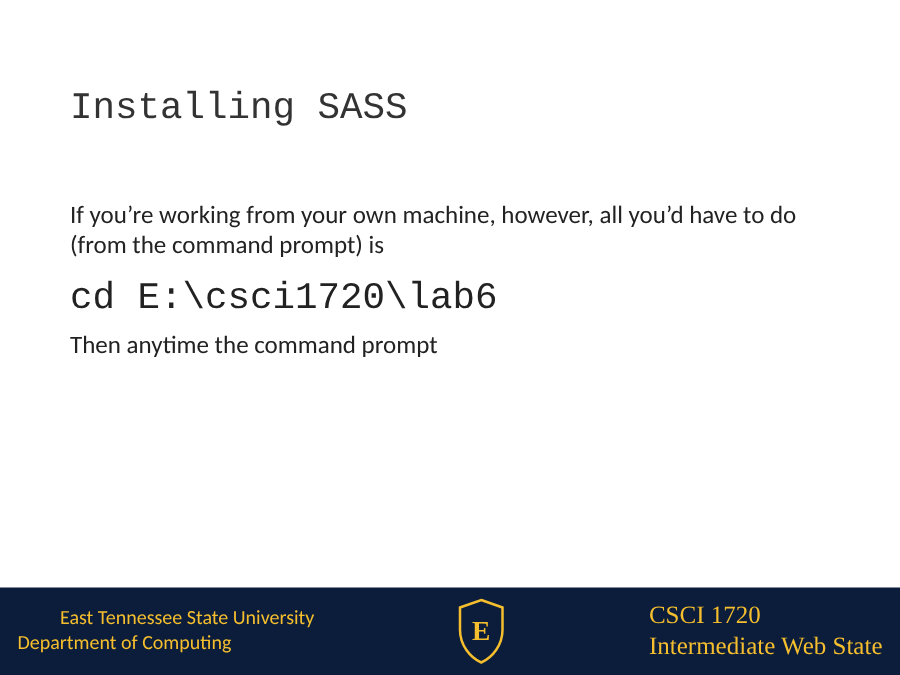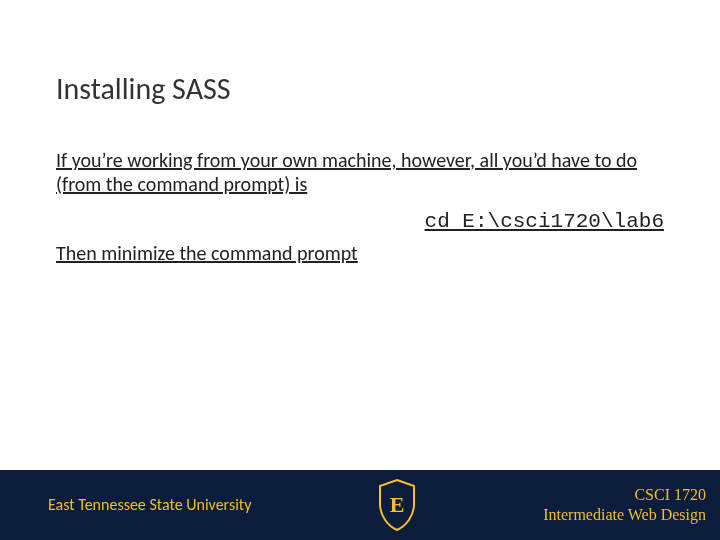--- a/index.html
+++ b/index.html
@@ -1,53 +1,54 @@
 <!DOCTYPE html>
 <html><head>
 <meta charset="utf-8">
 <style>
   * { margin: 0; padding: 0; box-sizing: border-box; }
   html, body { width: 720px; height: 540px; font-family: Calibri, "Segoe UI", Arial, sans-serif; background: #fff; color: #222; }
   .slide { width: 720px; height: 540px; position: relative; }
-  .title { font-size: 30px; font-weight: 400; color: #333; position: absolute; top: 70px; left: 56px; }
-  .body { position: absolute; top: 148px; left: 56px; right: 56px; text-decoration: underline; }
+  .title { font-size: 30px; font-weight: 400; color: #333; position: absolute; top: 70px; left: 56px; font-family: Liberation Mono, monospace; }
+  .body { position: absolute; top: 160px; left: 56px; right: 56px; }
   .p { font-size: 20px; line-height: 1.2; margin-bottom: 14px; }
-  .code { font-family: "Courier New", Courier, monospace; font-size: 21px; text-align: right; margin: 8px 0; }
+  .code { font-family: "Courier New", Courier, monospace; font-size: 30px; text-align: left; margin: 8px 0; }
   .footer { position: absolute; left: 0; right: 0; bottom: 0; height: 70px; background: #0b1d3a; }
   .footer-inner { display: flex; align-items: center; justify-content: space-between; height: 100%; padding: 0 14px; }
   .footer-left { color: #f5be2e; font-size: 16px; line-height: 1.25; }
   .footer-left .l1 { font-weight: 400; padding-left: 34px; }
-  .footer-right { color: #f5be2e; text-align: right; font-size: 16px; line-height: 1.25; font-family: Georgia, "Times New Roman", serif; }
+  .footer-right { color: #f5be2e; text-align: left; font-size: 20px; line-height: 1.25; font-family: Georgia, "Times New Roman", serif; }
   .logo { width: 46px; height: 54px; position: relative; }
   .logo svg { width: 100%; height: 100%; }
 </style>
 </head>
 <body>
 
 <div class="slide">
 
   <h1 class="title">Installing SASS</h1>
 
   <div class="body">
     <p class="p">If you’re working from your own machine, however, all you’d have to do (from the command prompt) is</p>
     <p class="code">cd E:\csci1720\lab6</p>
-    <p class="p">Then minimize the command prompt</p>
+    <p class="p">Then anytime the command prompt</p>
   </div>
 
   <div class="footer">
     <div class="footer-inner">
       <div class="footer-left">
         <div class="l1">East Tennessee State University</div>
+        <div class="l2">Department of Computing</div>
       </div>
       <div class="logo">
         <svg viewBox="0 0 46 54">
           <path d="M23 2 L40 8 V26 C40 38 32 48 23 52 C14 48 6 38 6 26 V8 Z" fill="#0b1d3a" stroke="#f5be2e" stroke-width="2"></path>
           <text x="23" y="34" text-anchor="middle" font-family="Georgia, serif" font-size="22" font-weight="bold" fill="#f5be2e">E</text>
         </svg>
       </div>
       <div class="footer-right">
         <div>CSCI 1720</div>
-        <div>Intermediate Web Design</div>
+        <div>Intermediate Web State</div>
       </div>
     </div>
   </div>
 
 </div>
 
 </body></html>

